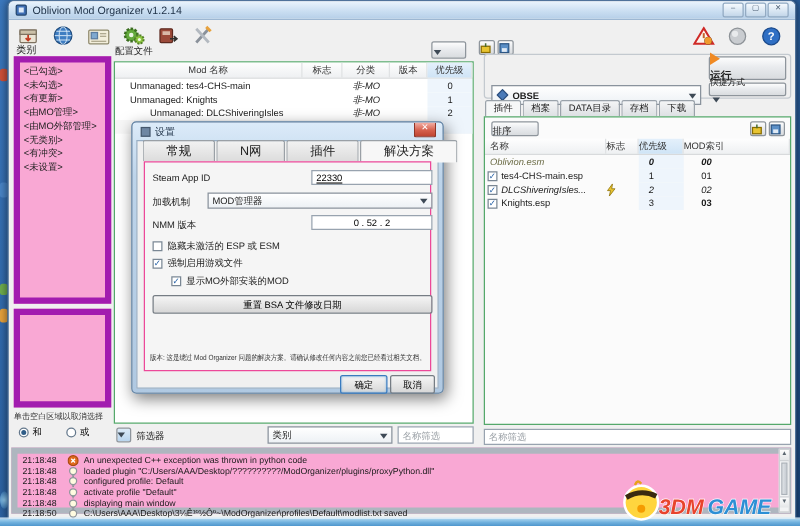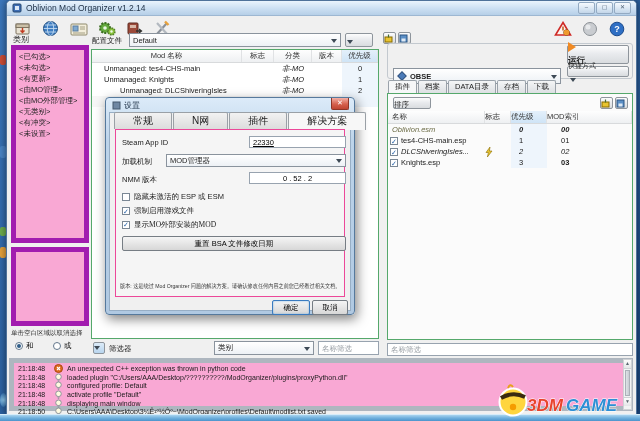--- a/index.html
+++ b/index.html
@@ -193,24 +193,20 @@
     <div style="position:absolute;left:8px;top:340px;display:flex;align-items:center;gap:3px;">
       <div class="radio sel"></div>
       <span style="font-size:7.5px;">和</span>
     </div>
     <div style="position:absolute;left:46px;top:340px;display:flex;align-items:center;gap:3px;">
       <div class="radio"></div>
       <span style="font-size:7.5px;">或</span>
     </div>
 
     <div class="lbl" style="left:85px;top:35px;">配置文件</div>
-    <div class="combo" style="left:122px;top:32px;width:212px;height:14px;">
-      <span>Default</span>
-      <div class="caret"></div>
-    </div>
     <div class="btn3d" style="left:338px;top:32px;width:28px;height:14px;">
       <svg width="9" height="9">
           <path d="M1 8 L6 3" stroke="#6b7publisher"></path>
           <path d="M1 8 L6 3" stroke="#6b7680" stroke-width="1.6"></path>
           <circle cx="7" cy="2.4" r="1.6" fill="none" stroke="#6b7680" stroke-width="1.2"></circle>
         </svg>
       <div class="caret" style="margin-left:1px;"></div>
     </div>
     <div class="btn3d" style="left:376px;top:31px;width:13px;height:12px;">
       <svg width="9" height="9">
@@ -453,21 +449,21 @@
         <div class="drow" style="left:6px;top:45px;">NMM 版本</div>
         <input class="inputbox" style="left: 133px; top: 42px; width: 97px; height: 12px; text-align: center;" value="0 . 52 . 2">
         <div class="drow" style="left:6px;top:62px;">
           <span class="cb"></span>
           <span>隐藏未激活的 ESP 或 ESM</span>
         </div>
         <div class="drow" style="left:6px;top:76px;">
           <span class="cb on"></span>
           <span>强制启用游戏文件</span>
         </div>
-        <div class="drow" style="left:6px;top:90px;font-family:Liberation Serif, serif;">
+        <div class="drow" style="left:21px;top:90px;">
           <span class="cb on"></span>
           <span>显示MO外部安装的MOD</span>
         </div>
         <div class="wbtn" style="left:6px;top:106px;width:222px;">重置 BSA 文件修改日期</div>
         <div class="drow" style="left:4px;top:152px;font-size:6px;transform:scaleX(.86);transform-origin:left;white-space:nowrap;color:#333;">版本: 这是绕过 Mod Organizer 问题的解决方案。请确认修改任何内容之前您已经看过相关文档。</div>
       </div>
       <div class="wbtn def" style="left:162px;top:187px;width:36px;">确定</div>
       <div class="wbtn" style="left:202px;top:187px;width:34px;">取消</div>
     </div>
   </div>

